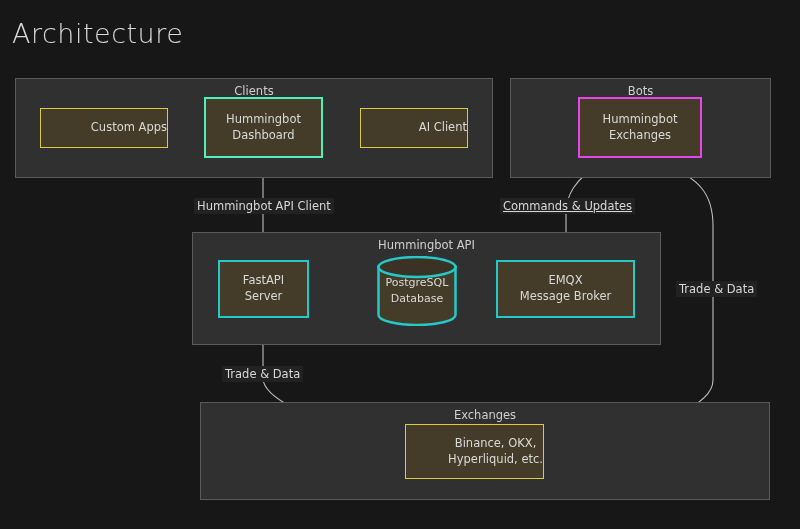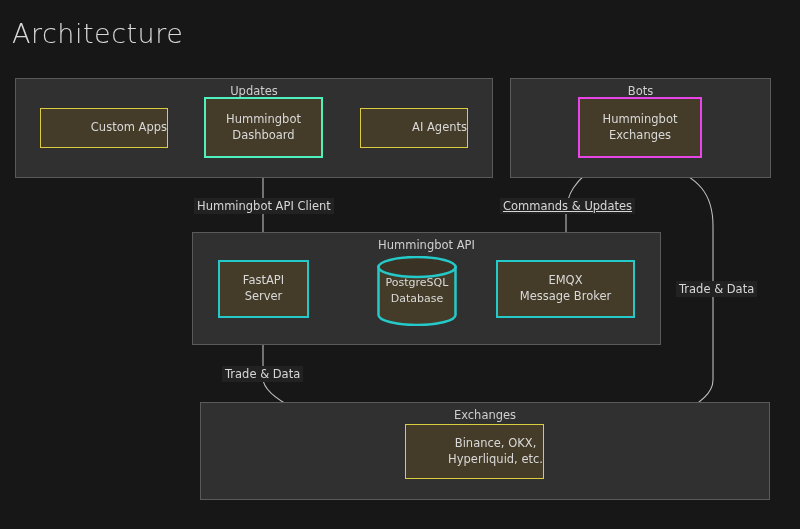--- a/index.html
+++ b/index.html
@@ -95,36 +95,36 @@
   <path d="M 605 160 C 573 180 566 196 566 214 L 566 257" fill="none" stroke="#bdbdbd" stroke-width="1.1" marker-start="url(#arrow-start)" marker-end="url(#arrow)"></path>
 
   <path d="M 263 321 L 263 378 C 263 398 300 415 401 449" fill="none" stroke="#bdbdbd" stroke-width="1.1" marker-start="url(#arrow-start)" marker-end="url(#arrow)"></path>
 
   <path d="M 660 162 C 700 178 713 194 713 226 L 713 380 C 713 404 672 424 549 449" fill="none" stroke="#bdbdbd" stroke-width="1.1" marker-start="url(#arrow-start)" marker-end="url(#arrow)"></path>
 </svg>
 
 <div class="page-title">Architecture</div>
 
 <div class="group" id="grp-clients">
-  <div class="group-label">Updates</div>
+  <div class="group-label">Clients</div>
 </div>
 
 <div class="node yellow" id="node-custom-apps">
   <span>Custom Apps</span>
 </div>
 
 <div class="node green" id="node-dashboard">
   <span>
     <span>Hummingbot</span><br>
     <span>Dashboard</span>
   </span>
 </div>
 
 <div class="node yellow" id="node-ai-agents">
-  <span>AI Agents</span>
+  <span>AI Client</span>
 </div>
 
 <div class="group" id="grp-bots">
   <div class="group-label">Bots</div>
 </div>
 
 <div class="node pink" id="node-instances">
   <span>
     <span>Hummingbot</span><br>
     <span>Exchanges</span>

